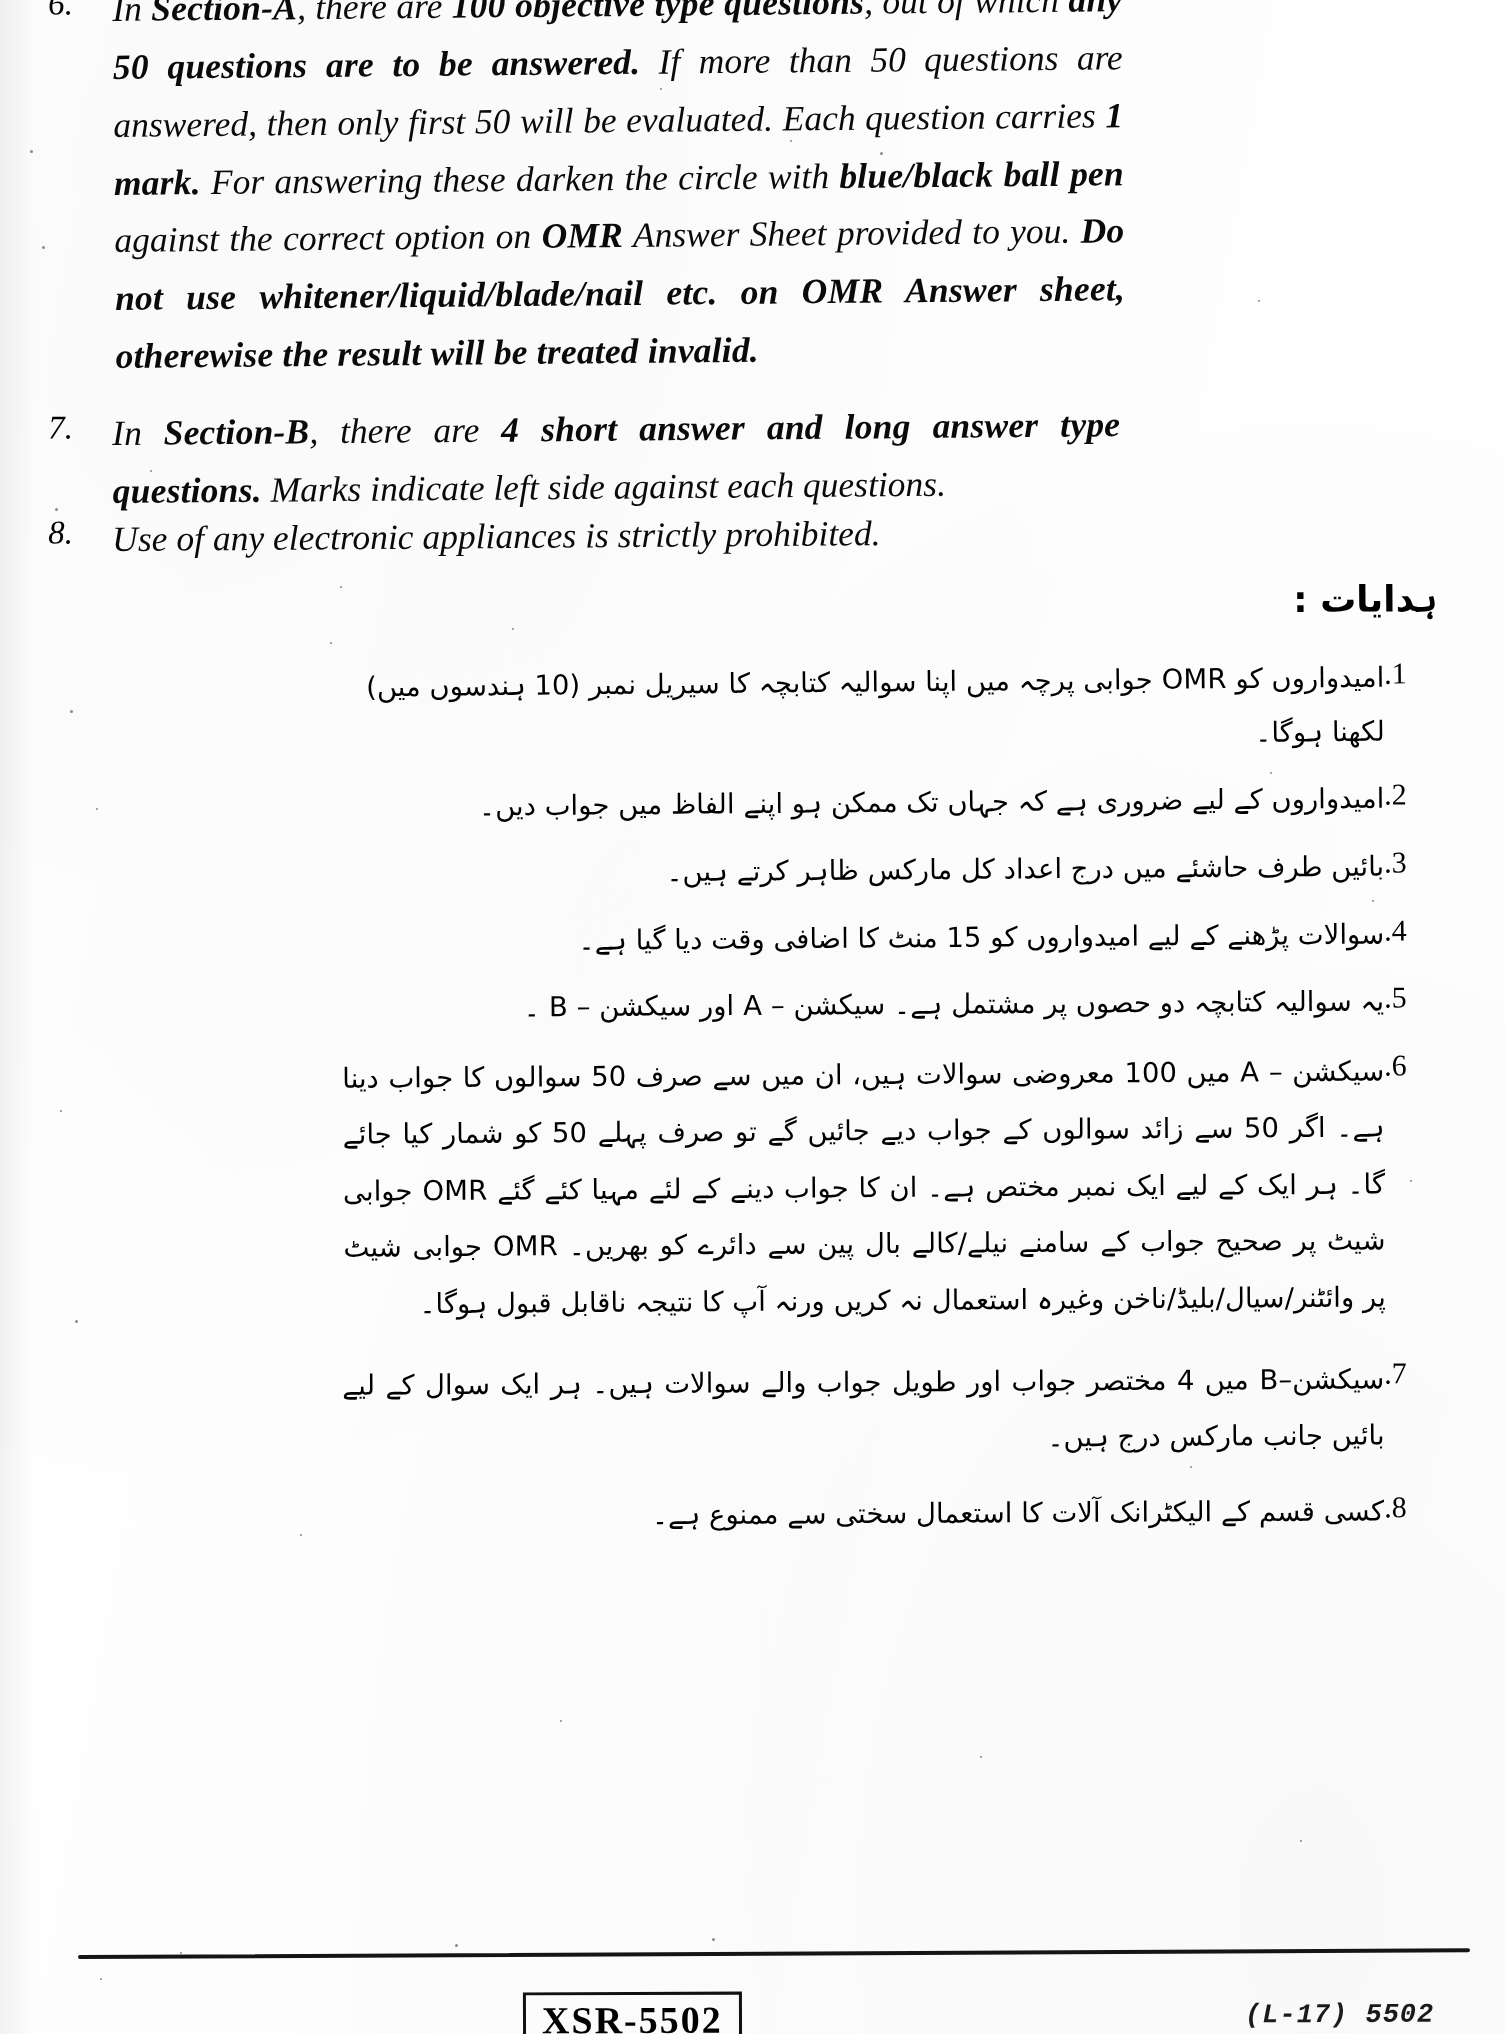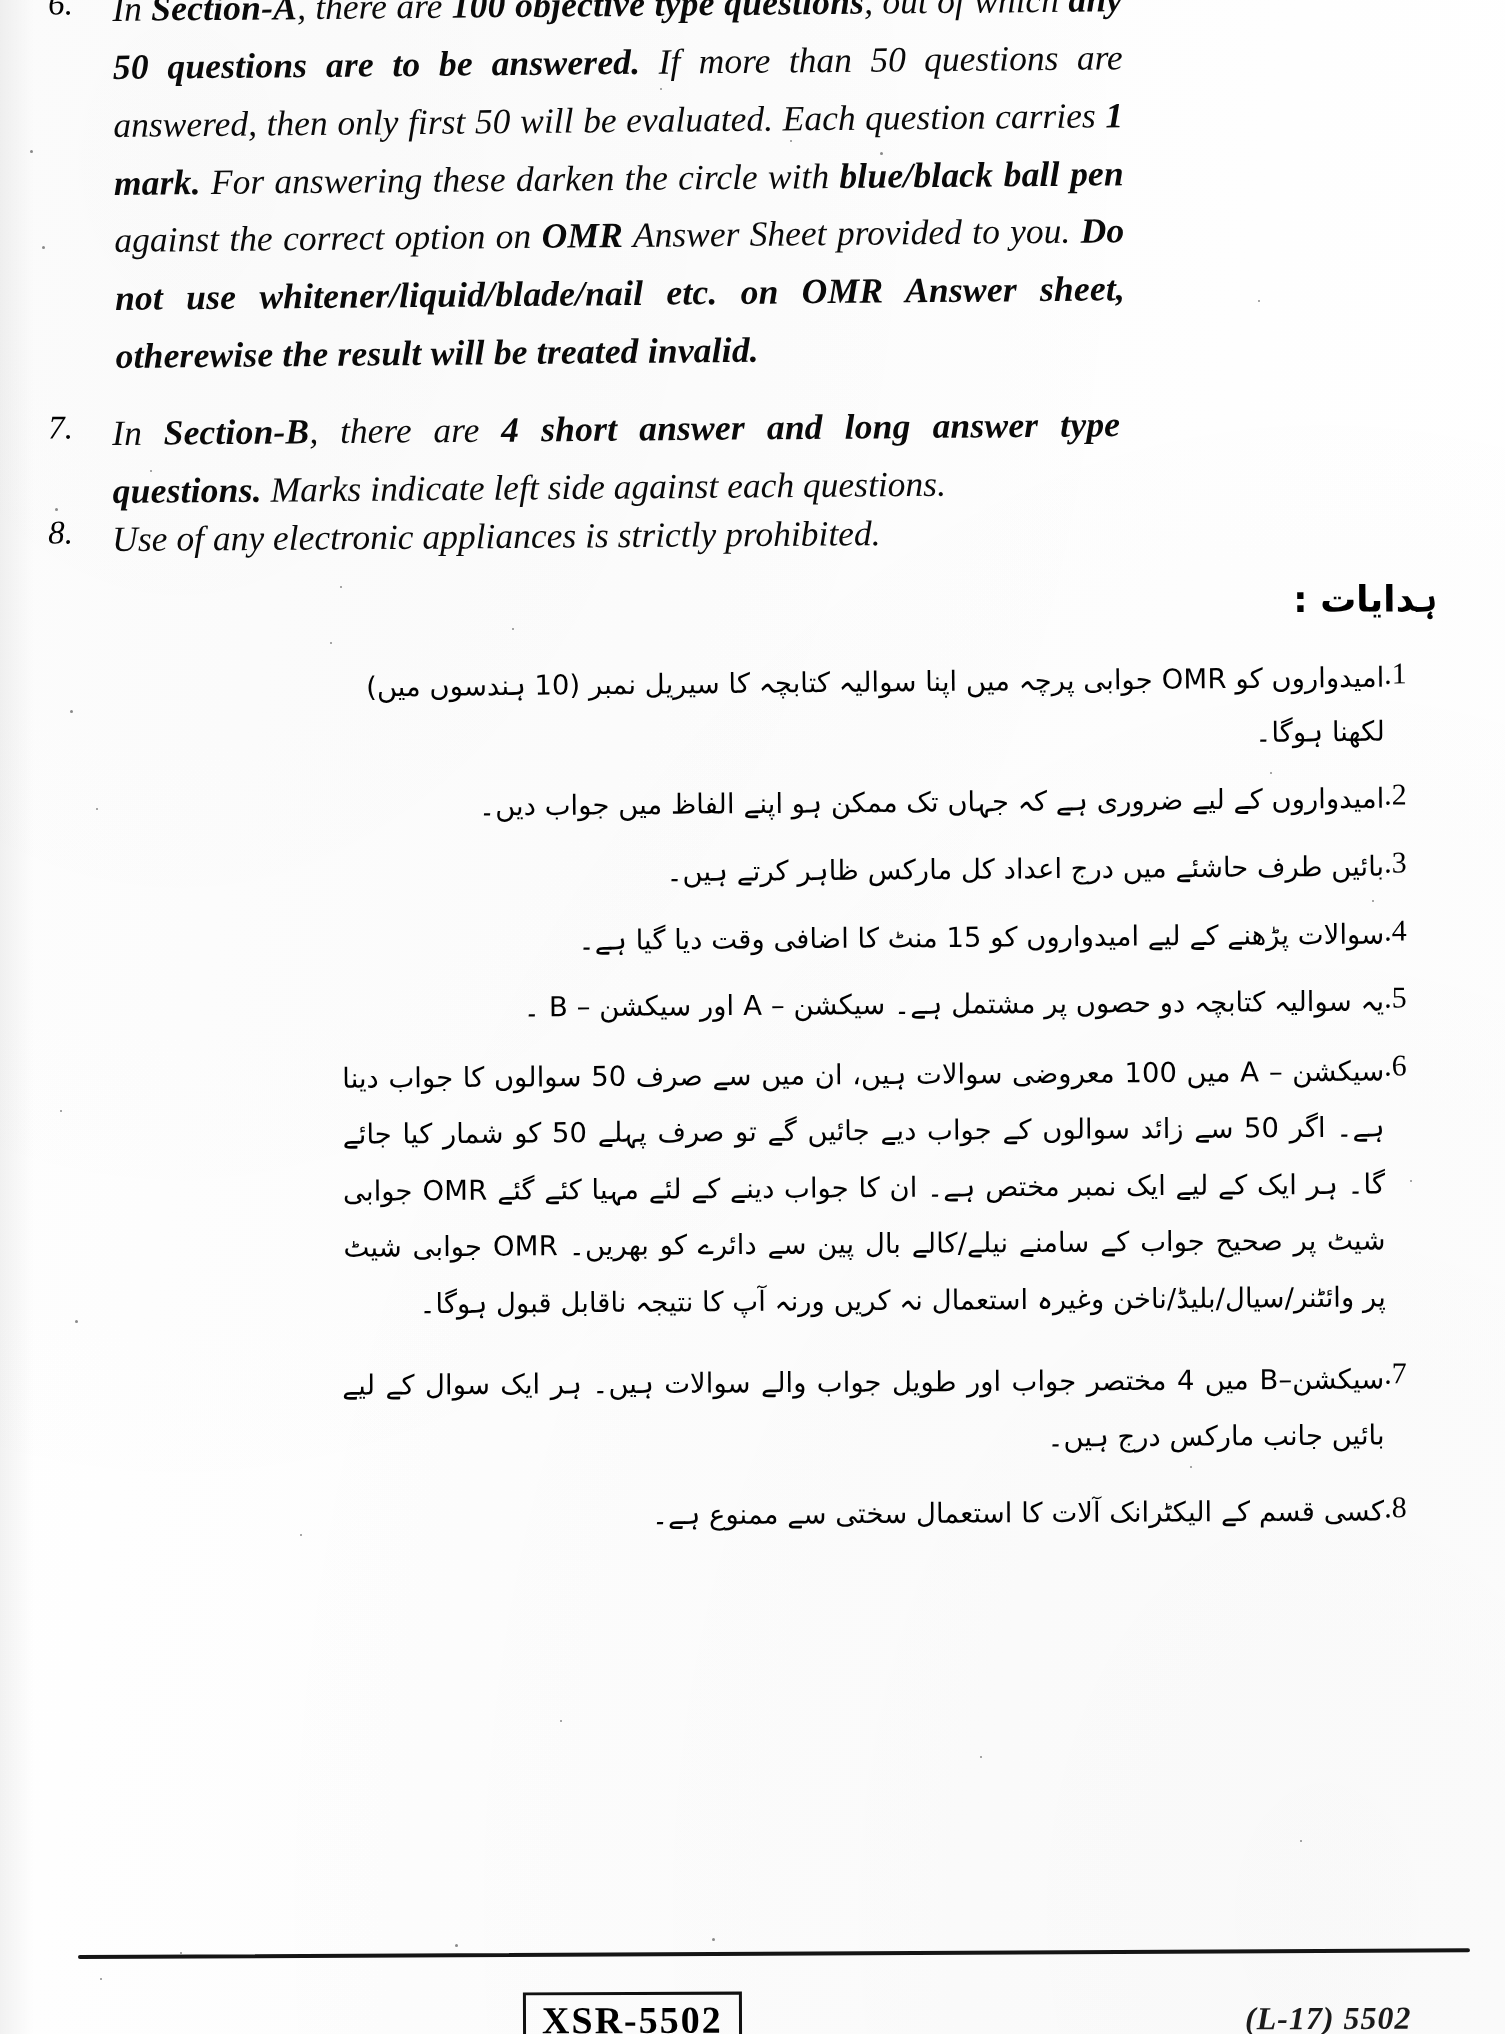--- a/index.html
+++ b/index.html
@@ -203,24 +203,24 @@
     letter-spacing: 2px;
     overflow: hidden;
     height: 42px;
     line-height: 42px;
     transform: rotate(-0.2deg);
   }
   .footer-right {
     position: absolute;
     left: 1245px;
     top: 2000px;
-    font-family: Liberation Serif, serif;
+    font-family: Liberation Mono, monospace;
     font-weight: bold;
     font-style: italic;
-    font-size: 32px;
+    font-size: 27px;
     letter-spacing: 1px;
     overflow: hidden;
     height: 34px;
     transform: rotate(-0.2deg);
     color: #1a1a1a;
     text-align: right;
   }
 
   
   .gutter {

